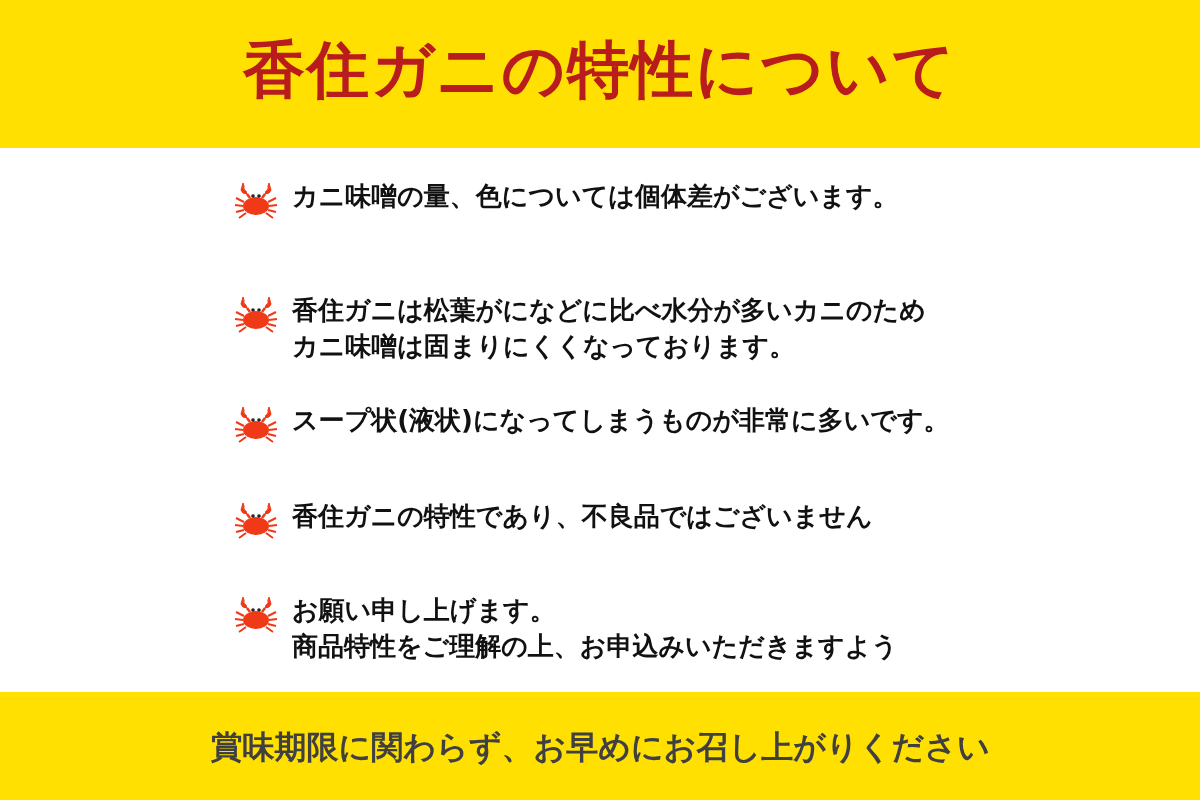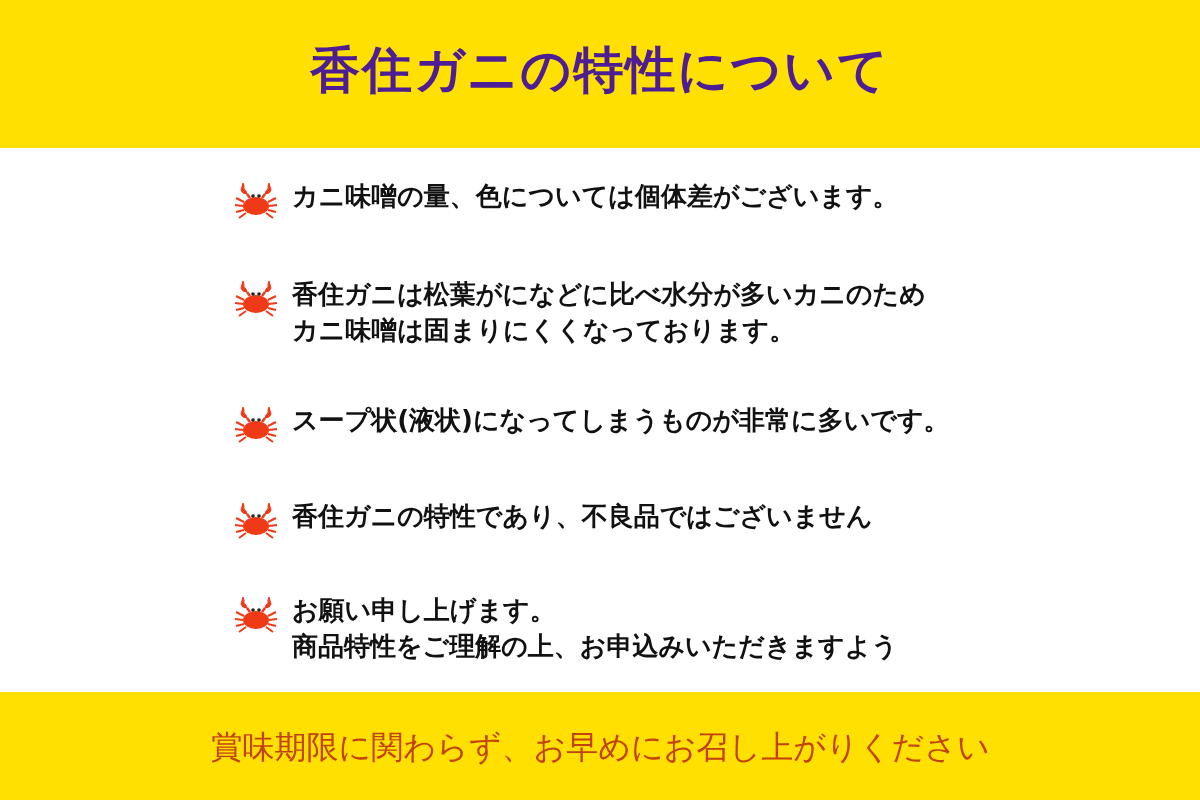--- a/index.html
+++ b/index.html
@@ -8,22 +8,22 @@
       background: #ffffff;
       font-family: "DejaVu Sans", "Liberation Sans", sans-serif;
       position: relative;
     }
     .header {
       position: absolute; left: 0; top: 0; width: 1200px; height: 148px;
       background: #FFE000;
       display: flex; align-items: center; justify-content: center;
     }
     .title {
-      color: #4c1d95;
-      font-size: 50px; font-weight: bold;
+      color: #b91c1c;
+      font-size: 62px; font-weight: bold;
       letter-spacing: 2px;
       margin-top: -8px;
       white-space: nowrap;
     }
     .content {
       position: absolute; left: 0; top: 148px; width: 1200px; height: 520px;
     }
     .item {
       position: absolute; left: 234px;
       display: flex; align-items: flex-start;
@@ -35,21 +35,21 @@
     .line {
       font-size: 26px; font-weight: bold; color: #111;
       line-height: 36px; white-space: nowrap;
     }
     .footer {
       position: absolute; left: 0; top: 692px; width: 1200px; height: 108px;
       background: #FFE000;
       display: flex; align-items: center; justify-content: center;
     }
     .footer-text {
-      font-size: 32px; font-weight: normal; color: #c2410c; white-space: nowrap;
+      font-size: 32px; font-weight: bold; color: #404040; white-space: nowrap;
       margin-top: 4px;
     }
   </style>
 </head>
 <body>
 
 <div class="header">
   <div class="title">香住ガニの特性について</div>
 </div>
 
@@ -73,21 +73,21 @@
         <line x1="32" y1="33" x2="39" y2="38" stroke-width="2"></line>
       </g>
       <circle cx="19" cy="16" r="1.8" fill="#222"></circle>
       <circle cx="25" cy="16" r="1.8" fill="#222"></circle>
     </svg>
     <div class="lines">
       <div class="line">カニ味噌の量、色については個体差がございます。</div>
     </div>
   </div>
 
-  <div class="item" style="top:128px;">
+  <div class="item" style="top:144px;">
     <svg class="crab" viewBox="0 0 44 40">
       <g fill="#F03A17" stroke="#F03A17">
         <path d="M9 3 L7 10 Q8 14 13 14 L12 11 Q9 10 10 6 Z" stroke-width="1"></path>
         <path d="M35 3 L37 10 Q36 14 31 14 L32 11 Q35 10 34 6 Z" stroke-width="1"></path>
         <line x1="13" y1="14" x2="16" y2="18" stroke-width="2.5"></line>
         <line x1="31" y1="14" x2="28" y2="18" stroke-width="2.5"></line>
         <ellipse cx="22" cy="26" rx="13" ry="9" stroke-width="0"></ellipse>
         <line x1="10" y1="22" x2="2" y2="18" stroke-width="2"></line>
         <line x1="9" y1="26" x2="1" y2="25" stroke-width="2"></line>
         <line x1="10" y1="30" x2="2" y2="32" stroke-width="2"></line>

